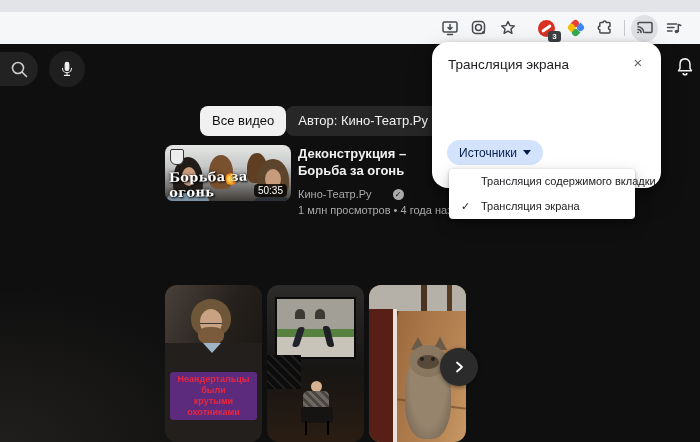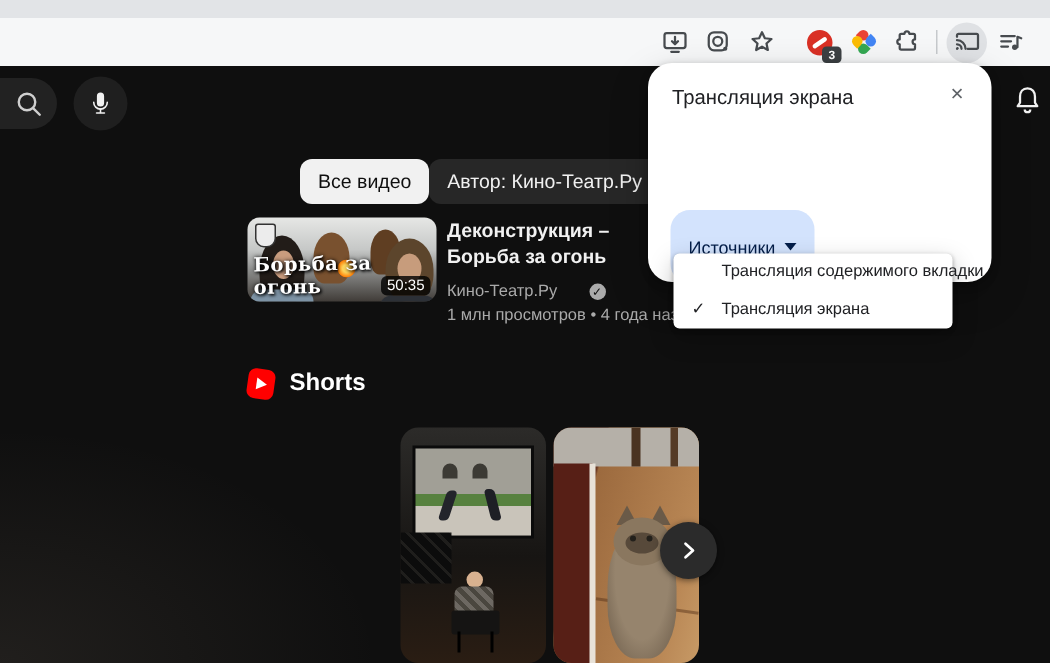--- a/index.html
+++ b/index.html
@@ -116,21 +116,21 @@
 
   
   .dialog{left:432px;top:42px;width:229px;height:146px;background:#fff;border-radius:16px;z-index:10;
       box-shadow:0 2px 6px rgba(0,0,0,.30),0 10px 26px rgba(0,0,0,.22);color:#202124;}
   .dlg-title{left:16px;top:15px;font-size:13.5px;font-weight:500;color:#202124;}
   .dlg-close{right:13px;top:11px;font-size:15px;color:#5f6368;width:20px;height:20px;text-align:center;line-height:20px;}
   .dev-row{left:16px;top:43px;width:196px;height:36px;display:flex;align-items:center;gap:11px;border-radius:8px;}
   .dev-name{font-size:10.5px;color:#5f6368;line-height:13px;}
   .dev-status{font-size:11.5px;color:#5f6368;line-height:14px;}
   .src-btn{left:15px;top:98px;height:25px;background:#d3e3fd;border-radius:13px;display:flex;align-items:center;
-      gap:6px;padding:12px 12px;font-size:12px;font-weight:500;color:#041e49;}
+      gap:6px;padding:0 12px;font-size:12px;font-weight:500;color:#041e49;}
   .src-caret{width:0;height:0;border-left:4.5px solid transparent;border-right:4.5px solid transparent;border-top:5.5px solid #041e49;}
   .menu{left:449px;top:169px;width:186px;height:50px;background:#fff;border-radius:4px;z-index:11;
       box-shadow:0 1px 3px rgba(0,0,0,.3),0 6px 16px rgba(0,0,0,.25);}
   .mi{position:relative;height:25px;line-height:25px;padding-left:32px;font-size:11px;color:#202124;white-space:nowrap;}
   .mi .chk{position:absolute;left:12px;top:0;width:14px;color:#202124;font-size:11px;}
 </style>
 </head>
 <body>
 
 <div class="abs tabstrip"></div>
@@ -242,25 +242,33 @@
     <div class="abs th-title">Борьба за огонь</div>
     <div class="abs th-dur">50:35</div>
   </div>
   <div class="abs v-title">Деконструкция – Борьба за огонь (рассказывает…</div>
   <div class="abs v-ch">
     <span>Кино-Театр.Ру</span>
     <span class="v-check">✓</span>
   </div>
   <div class="abs v-meta">1 млн просмотров • 4 года назад</div>
 
-  <div class="abs sh-head">
-    <span class="sh-logo"></span>
-    <span class="sh-title">Shorts</span>
-  </div>
-
+
+  <div class="abs card c1">
+    <div class="abs c1-hair"></div>
+    <div class="abs c1-face"></div>
+    <div class="abs c1-glass"></div>
+    <div class="abs c1-beard"></div>
+    <div class="abs c1-body"></div>
+    <div class="abs c1-collar"></div>
+    <div class="abs c1-banner">
+      <div>Неандертальцы были</div>
+      <div>крутыми охотниками</div>
+    </div>
+  </div>
 
   <div class="abs card c2">
     <div class="abs c2-screen">
       <div class="abs c2-arch1"></div>
       <div class="abs c2-arch2"></div>
       <div class="abs c2-f1"></div>
       <div class="abs c2-f2"></div>
     </div>
     <div class="abs c2-stairs"></div>
     <div class="abs c2-head"></div>

